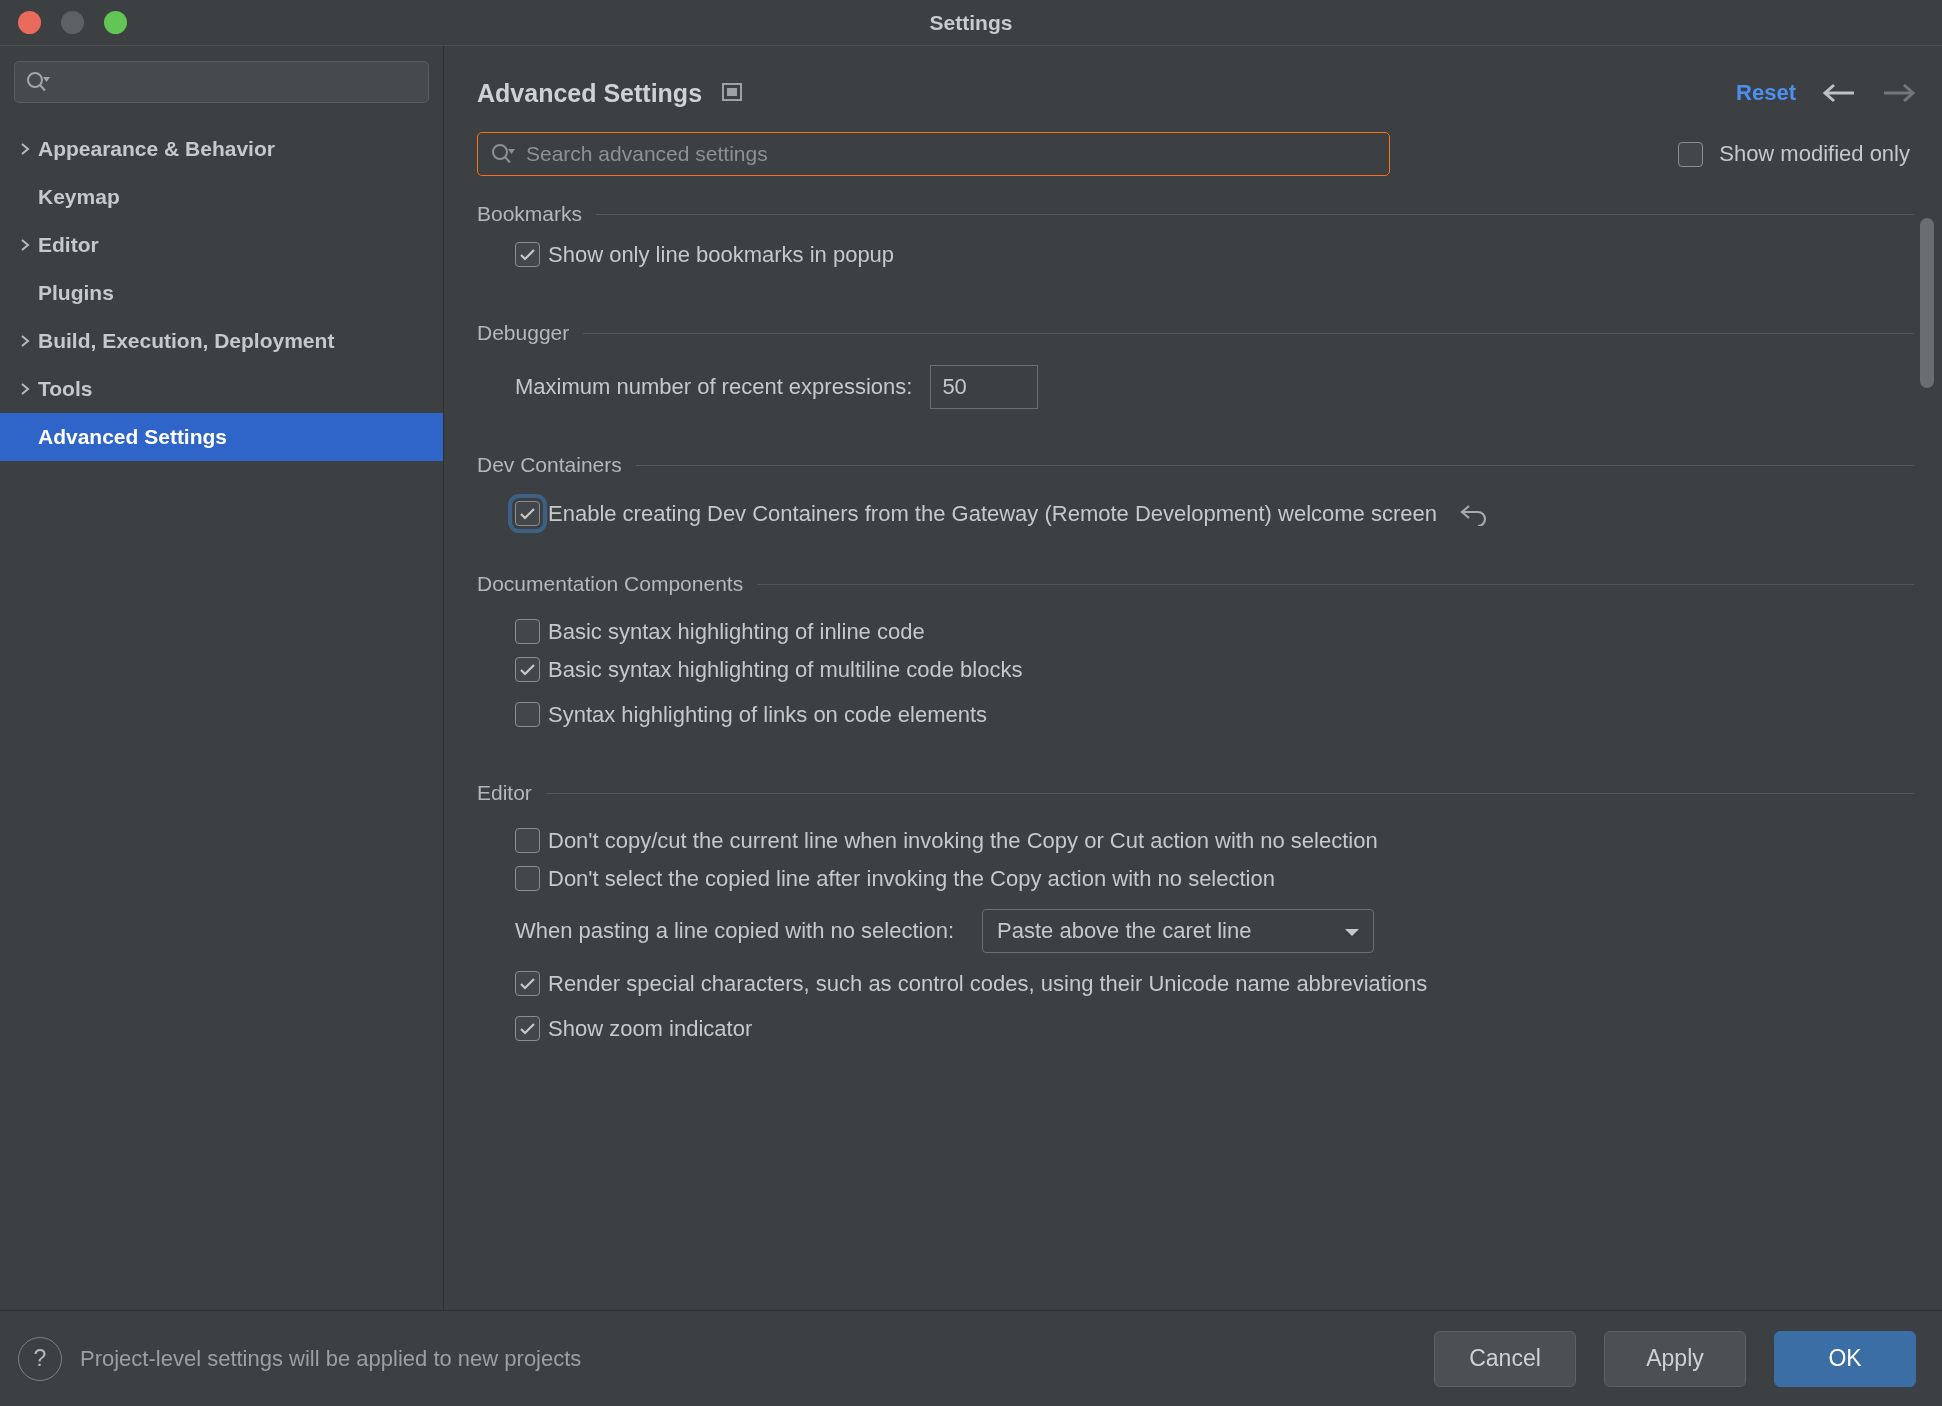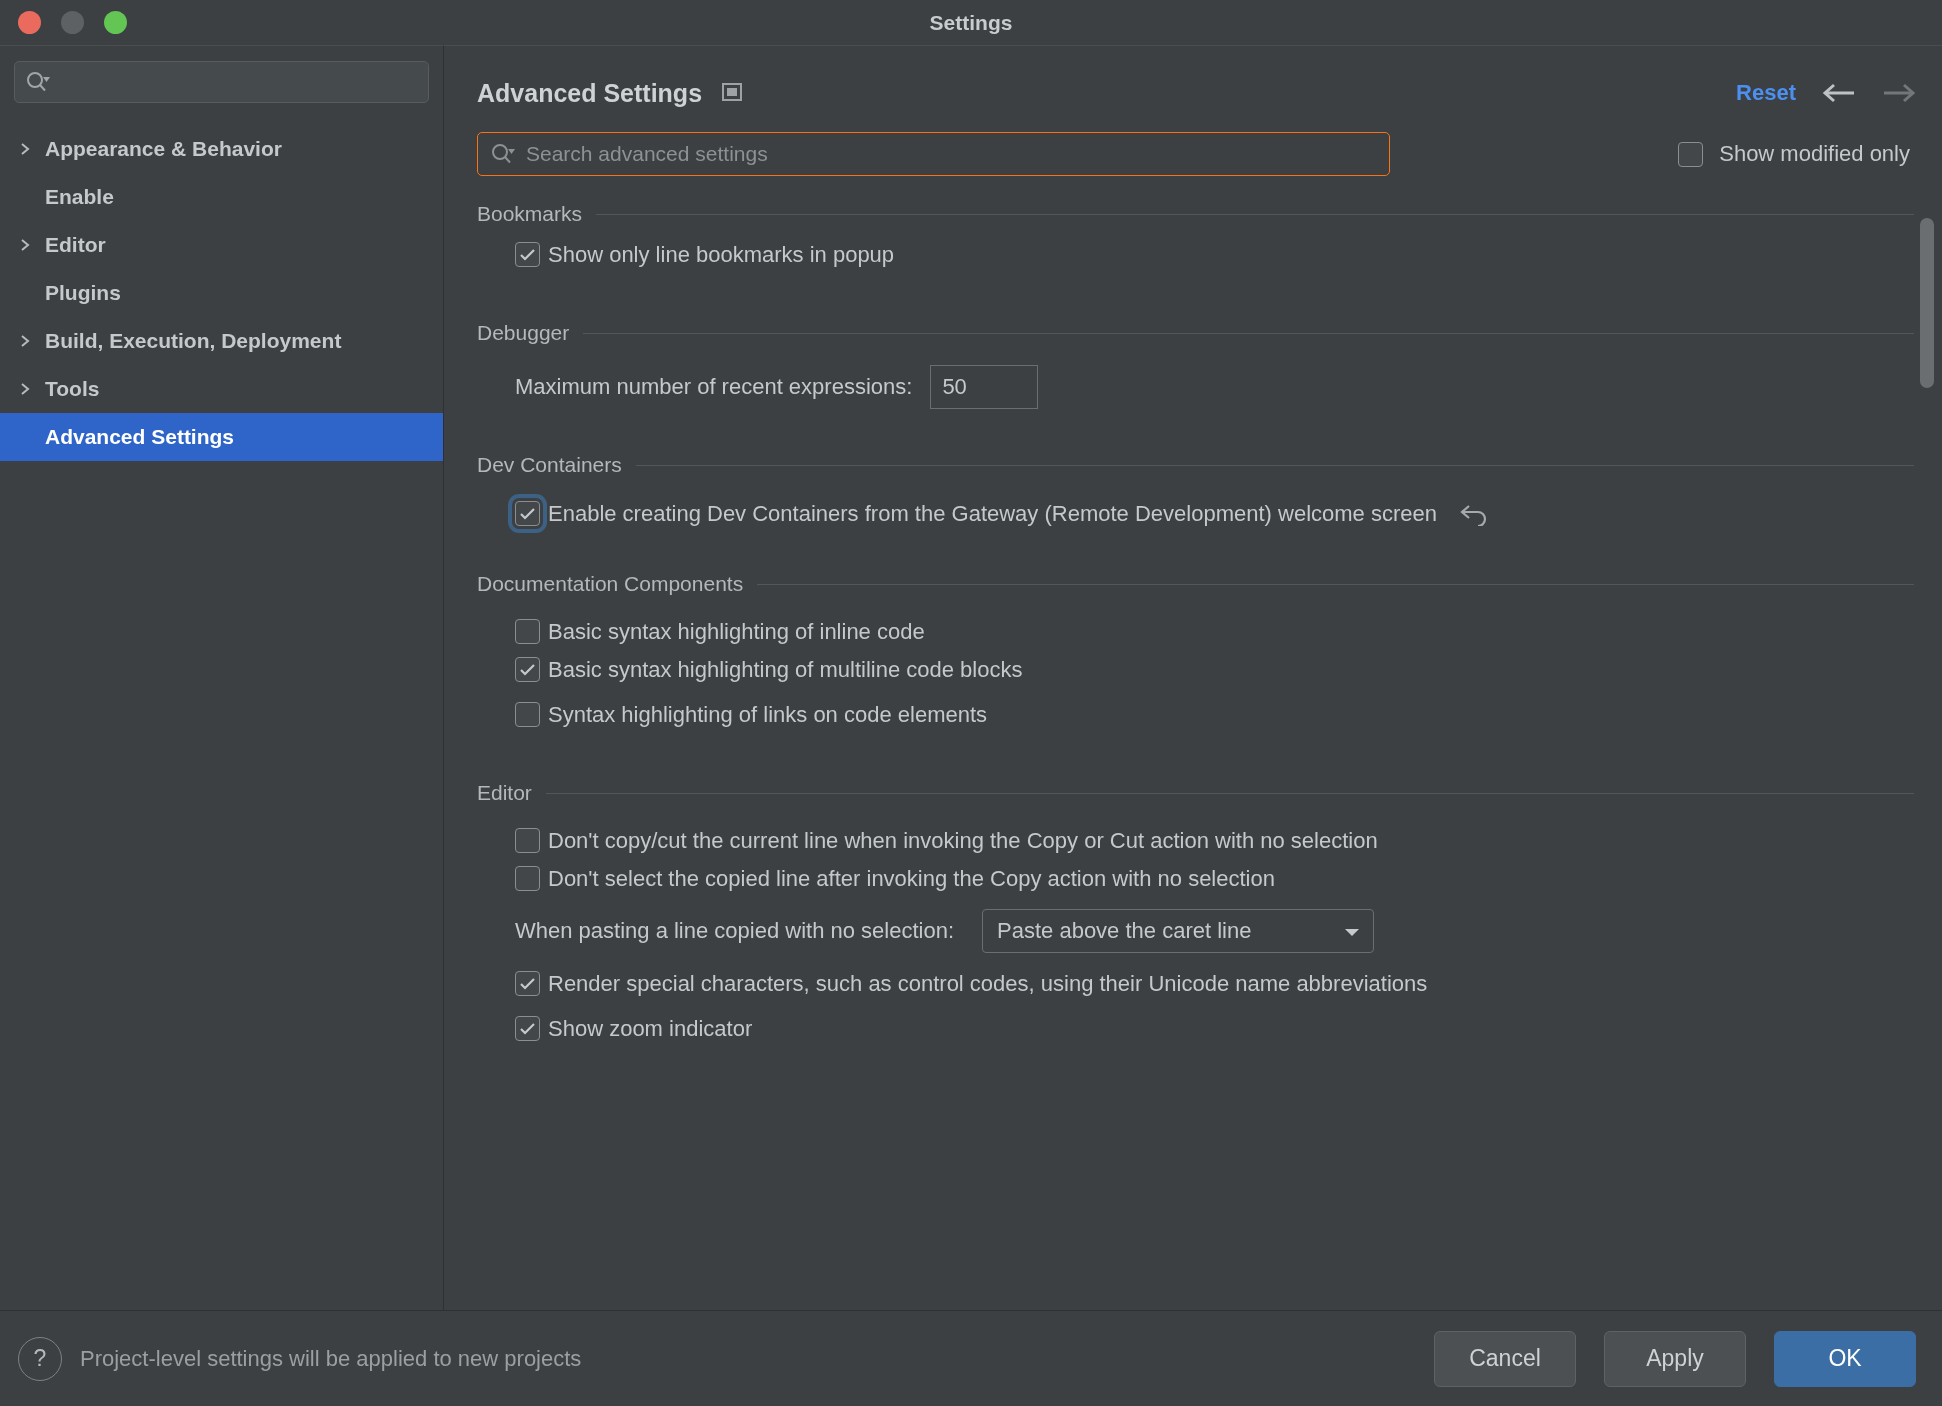--- a/index.html
+++ b/index.html
@@ -62,21 +62,20 @@
     padding: 0 10px;
   }
   .magnifier { display: flex; align-items: center; }
   .tree { display: flex; flex-direction: column; }
   .tree-item {
     height: 48px;
     display: flex; align-items: center;
     color: #c6c9cb; font-size: 21px; font-weight: bold;
     padding-left: 12px;
     cursor: default;
-    gap: 7px;
   }
   .tree-item .arrow {
     width: 26px; flex: 0 0 26px;
     display: flex; align-items: center; justify-content: center;
   }
   .tree-item .arrow svg { display: block; }
   .tree-item.selected { background: #2f65c9; color: #ffffff; }
   .tree-item .lbl { white-space: nowrap; }
 
   
@@ -255,21 +254,21 @@
         <div class="tree-item">
           <span class="arrow">
             <svg width="12" height="16" viewBox="0 0 12 16">
                 <polyline points="3,3 9,8 3,13" fill="none" stroke="#b8bbbd" stroke-width="2"></polyline>
               </svg>
           </span>
           <span class="lbl">Appearance &amp; Behavior</span>
         </div>
         <div class="tree-item">
           <span class="arrow"></span>
-          <span class="lbl">Enable</span>
+          <span class="lbl">Keymap</span>
         </div>
         <div class="tree-item">
           <span class="arrow">
             <svg width="12" height="16" viewBox="0 0 12 16">
                 <polyline points="3,3 9,8 3,13" fill="none" stroke="#b8bbbd" stroke-width="2"></polyline>
               </svg>
           </span>
           <span class="lbl">Editor</span>
         </div>
         <div class="tree-item">

